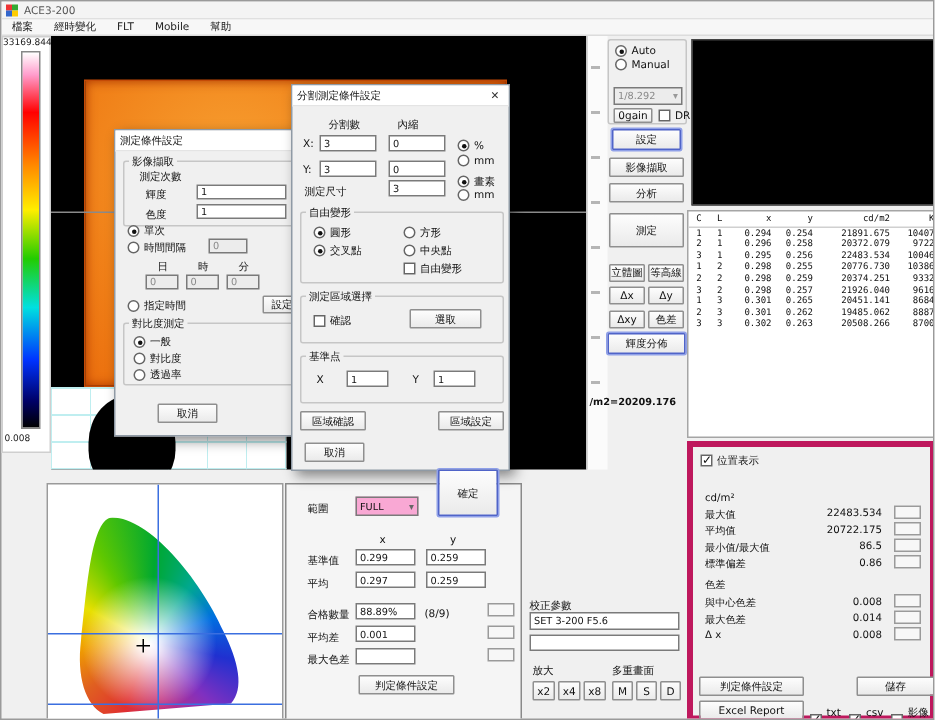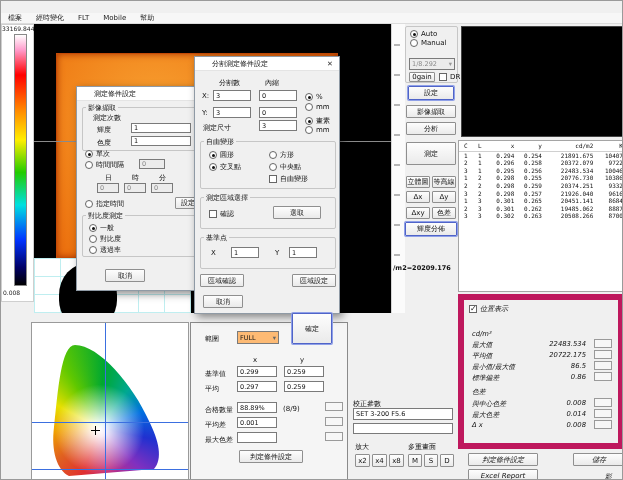--- a/index.html
+++ b/index.html
@@ -49,39 +49,39 @@
   .radio { width:8px; height:8px; border:1px solid #666; border-radius:50%; background:#fff; display:inline-block; position:relative; flex:none; }
   .radio.on::after { content:''; position:absolute; left:2px; top:2px; width:3px; height:3px; border-radius:50%; background:#111; }
   .cbx { width:8px; height:8px; border:1px solid #666; background:#fff; display:inline-block; position:relative; flex:none; }
   .cbx.on::after { content:'✓'; position:absolute; left:0px; top:-2px; font-size:8px; color:#111; }
   .ritem { display:flex; gap:3px; align-items:center; position:absolute; }
   .ritem span.lbl { font-size:7px; }
 
   
   .dialog { background:#f0f0f0; border:1px solid #8f9aa5; box-shadow:3px 3px 8px rgba(0,0,0,.45); }
   .dlg-title { position:absolute; left:0; top:0; right:0; height:14px; background:#ffffff; border-bottom:1px solid #e4e4e4;
-               display:flex; align-items:center; padding-left:17px; font-size:7px; color:#111;text-align:right; }
+               display:flex; align-items:center; padding-left:3px; font-size:7px; color:#111;text-align:right; }
   .dlg-close { position:absolute; right:2px; top:2px; width:14px; height:10px; display:flex; align-items:center; justify-content:center; font-size:7px; color:#333; }
 
   
   .preview { left:460px; top:25px; width:163px; height:111px; background:#000; border:1px solid #444; }
   .table-wrap { left:457px; top:139px; width:166px; height:152px; background:#fff; border:1px solid #a5a5a5; font-family:"DejaVu Sans Mono", monospace; }
   .thead { display:flex; border-bottom:1px solid #d0d0d0; padding:1px 0; }
   .trow { display:flex; padding:0; }
   .tc { font-size:6px; line-height:7.6px; display:block; }
   .tc0 { width:14px; text-align:center; }
   .tc1 { width:14px; text-align:center; }
   .tc2 { width:28px; text-align:right; }
   .tc3 { width:28px; text-align:right; }
   .tc4 { width:52px; text-align:right; }
   .tc5 { width:30px; text-align:right; }
   .avg-note { left:392px; top:263px; font-size:6.5px; font-weight:bold; color:#111; }
 
   
-  .stats-panel { left:457px; top:293px; width:166px; height:155px; background:#f0f0f0; border:6px solid #be185d;font-style:italic; }
+  .stats-panel { left:457px; top:293px; width:166px; height:187px; background:#f0f0f0; border:4px solid #be185d; }
   .srow { position:relative; height:11px; margin:0 4px; }
   .slabel { position:absolute; left:4px; top:1px; font-size:6.8px; }
   .svalue { position:absolute; right:28px; top:1px; font-size:6.8px; text-align:right; }
   .sbox { position:absolute; right:2px; top:0; width:18px; height:9px; background:#f7f7f7; border:1px solid #9a9a9a; }
   .sheader { font-size:6.8px; margin:2px 8px 1px; }
 
   
   .bc-panel { left:189px; top:321px; width:158px; height:159px; background:#f5f5f5; border:1px solid #8a8a8a; }
   .cie-panel { left:30px; top:321px; width:158px; height:159px; background:#fff; border:1px solid #9a9a9a; overflow:hidden; }
   .cie-shape { position:absolute; left:5px; top:20px; width:125px; height:137px;
@@ -92,20 +92,29 @@
   .cie-vline { position:absolute; left:73px; top:0; width:1px; height:100%; background:#3b6fe0; }
   .cie-hline { position:absolute; left:0; width:100%; height:1px; background:#3b6fe0; }
   .cie-marker-h { position:absolute; left:59px; top:107px; width:9px; height:1px; background:#000; }
   .cie-marker-v { position:absolute; left:63px; top:103px; width:1px; height:9px; background:#000; }
 </style>
 </head>
 <body>
 
 <div class="screen">
 
+  <div class="abs titlebar">
+    <div class="abs app-icon">
+      <i style="background:#e33"></i>
+        <i style="background:#3a3"></i>
+      <i style="background:#36c"></i>
+        <i style="background:#fc0"></i>
+    </div>
+    <div class="abs title-text">ACE3-200</div>
+  </div>
 
   <div class="abs menubar">
       <span class="menu-item">檔案</span>
       <span class="menu-item">經時變化</span>
       <span class="menu-item">FLT</span>
       <span class="menu-item">Mobile</span>
       <span class="menu-item">幫助</span>
     </div>
 
   <div class="abs colorbar-panel"></div>
@@ -313,21 +322,21 @@
         </span>
         <span class="ritem" style="position: static;">
           <span class="cbx"></span>
           <span class="lbl">影像檔</span>
         </span>
       </div>
   </div>
 
   <div class="abs bc-panel">
     <span class="abs" style="left:14px;top:11px">範圍</span>
-    <div class="field" style="position:absolute;left:46px;top:8px;width:42px;height:13px;background:#fdba74">
+    <div class="field" style="position:absolute;left:46px;top:8px;width:42px;height:13px;background:#f9a8d4">
       <span>FULL</span>
       <span style="margin-left:auto;color:#666">▾</span>
       </div>
     <span class="abs" style="left:62px;top:33px">x</span>
     <span class="abs" style="left:109px;top:33px">y</span>
     <span class="abs" style="left:14px;top:46px">基準值</span>
     <div class="field" style="position:absolute;left:46px;top:43px;width:40px;height:11px">0.299</div>
     <div class="field" style="position:absolute;left:93px;top:43px;width:40px;height:11px">0.259</div>
     <span class="abs" style="left:14px;top:61px">平均</span>
     <div class="field" style="position:absolute;left:46px;top:58px;width:40px;height:11px">0.297</div>

